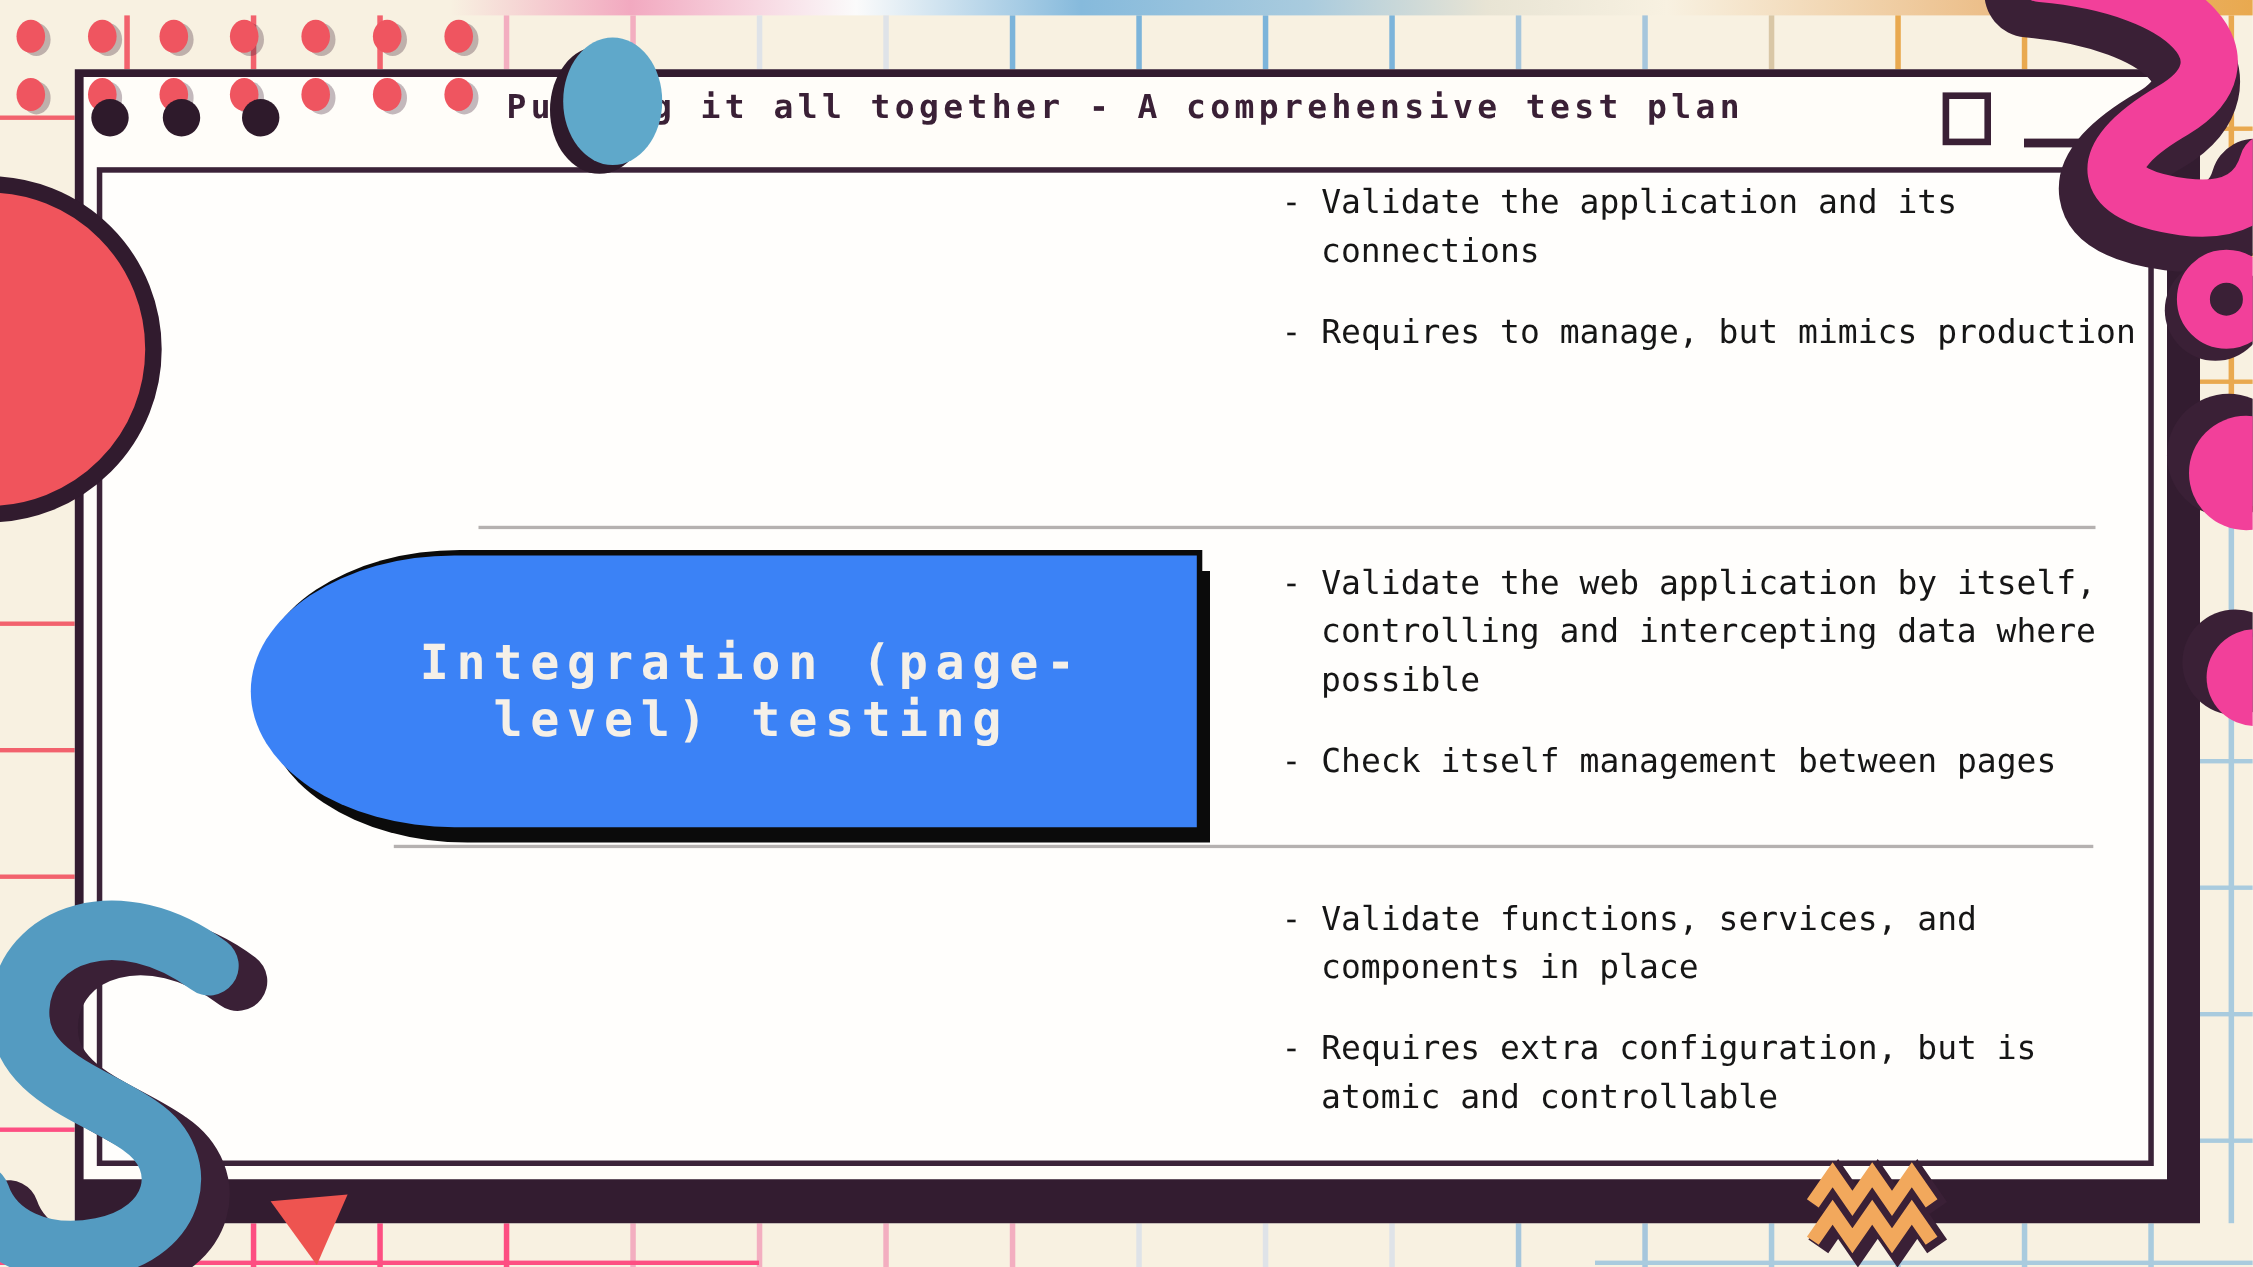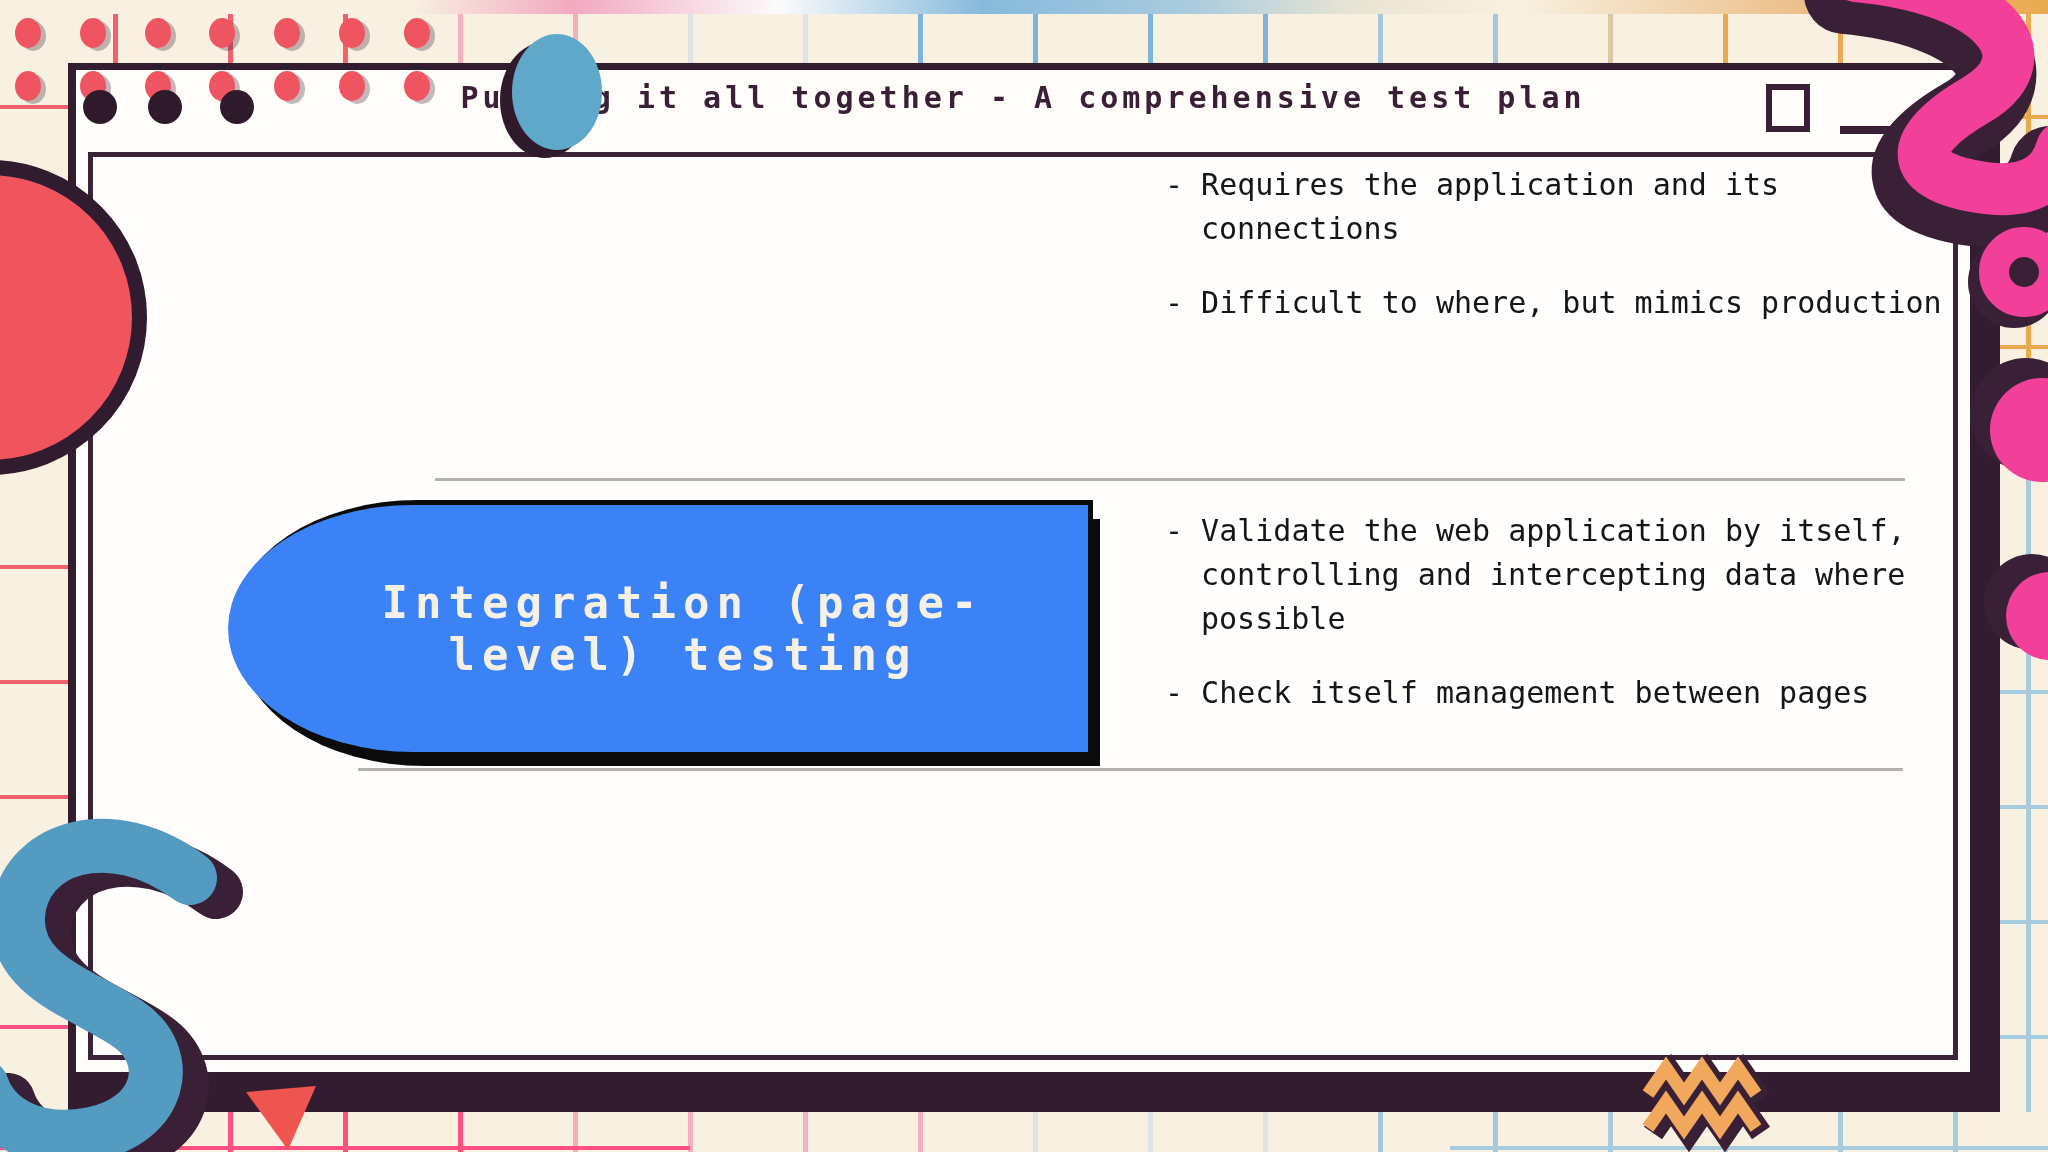--- a/index.html
+++ b/index.html
@@ -122,36 +122,40 @@
     <div class="title">Putting it all together - A comprehensive test plan</div>
     <div class="controls">
       <div class="btn-max"></div>
       <div class="btn-min"></div>
       <div class="btn-close">✕</div>
     </div>
 
     <div class="content-box">
 
       <div class="bullets" id="bullets-1">
-        <p>- Requires the application and its connections</p>
-        <p>- Difficult to where, but mimics production</p>
+        <p>- Validate the application and its connections</p>
+        <p>- Requires to manage, but mimics production</p>
       </div>
 
       <div class="divider" id="divider-1"></div>
 
       <div class="pill" id="pill-integration">
         <span>Integration (page-level) testing</span>
       </div>
       <div class="bullets" id="bullets-2">
         <p>- Validate the web application by itself, controlling and intercepting data where possible</p>
         <p>- Check itself management between pages</p>
       </div>
 
       <div class="divider" id="divider-2"></div>
 
+      <div class="bullets" id="bullets-3">
+        <p>- Validate functions, services, and components in place</p>
+        <p>- Requires extra configuration, but is atomic and controllable</p>
+      </div>
 
     </div>
   </div>
 
   <div class="blue-ellipse"></div>
   <div class="red-circle"></div>
   <div id="dots-layer">
       <div class="dot red" style="left: 15px; top: 18px;"></div>
       <div class="dot red" style="left: 80px; top: 18px;"></div>
       <div class="dot red" style="left: 145px; top: 18px;"></div>

